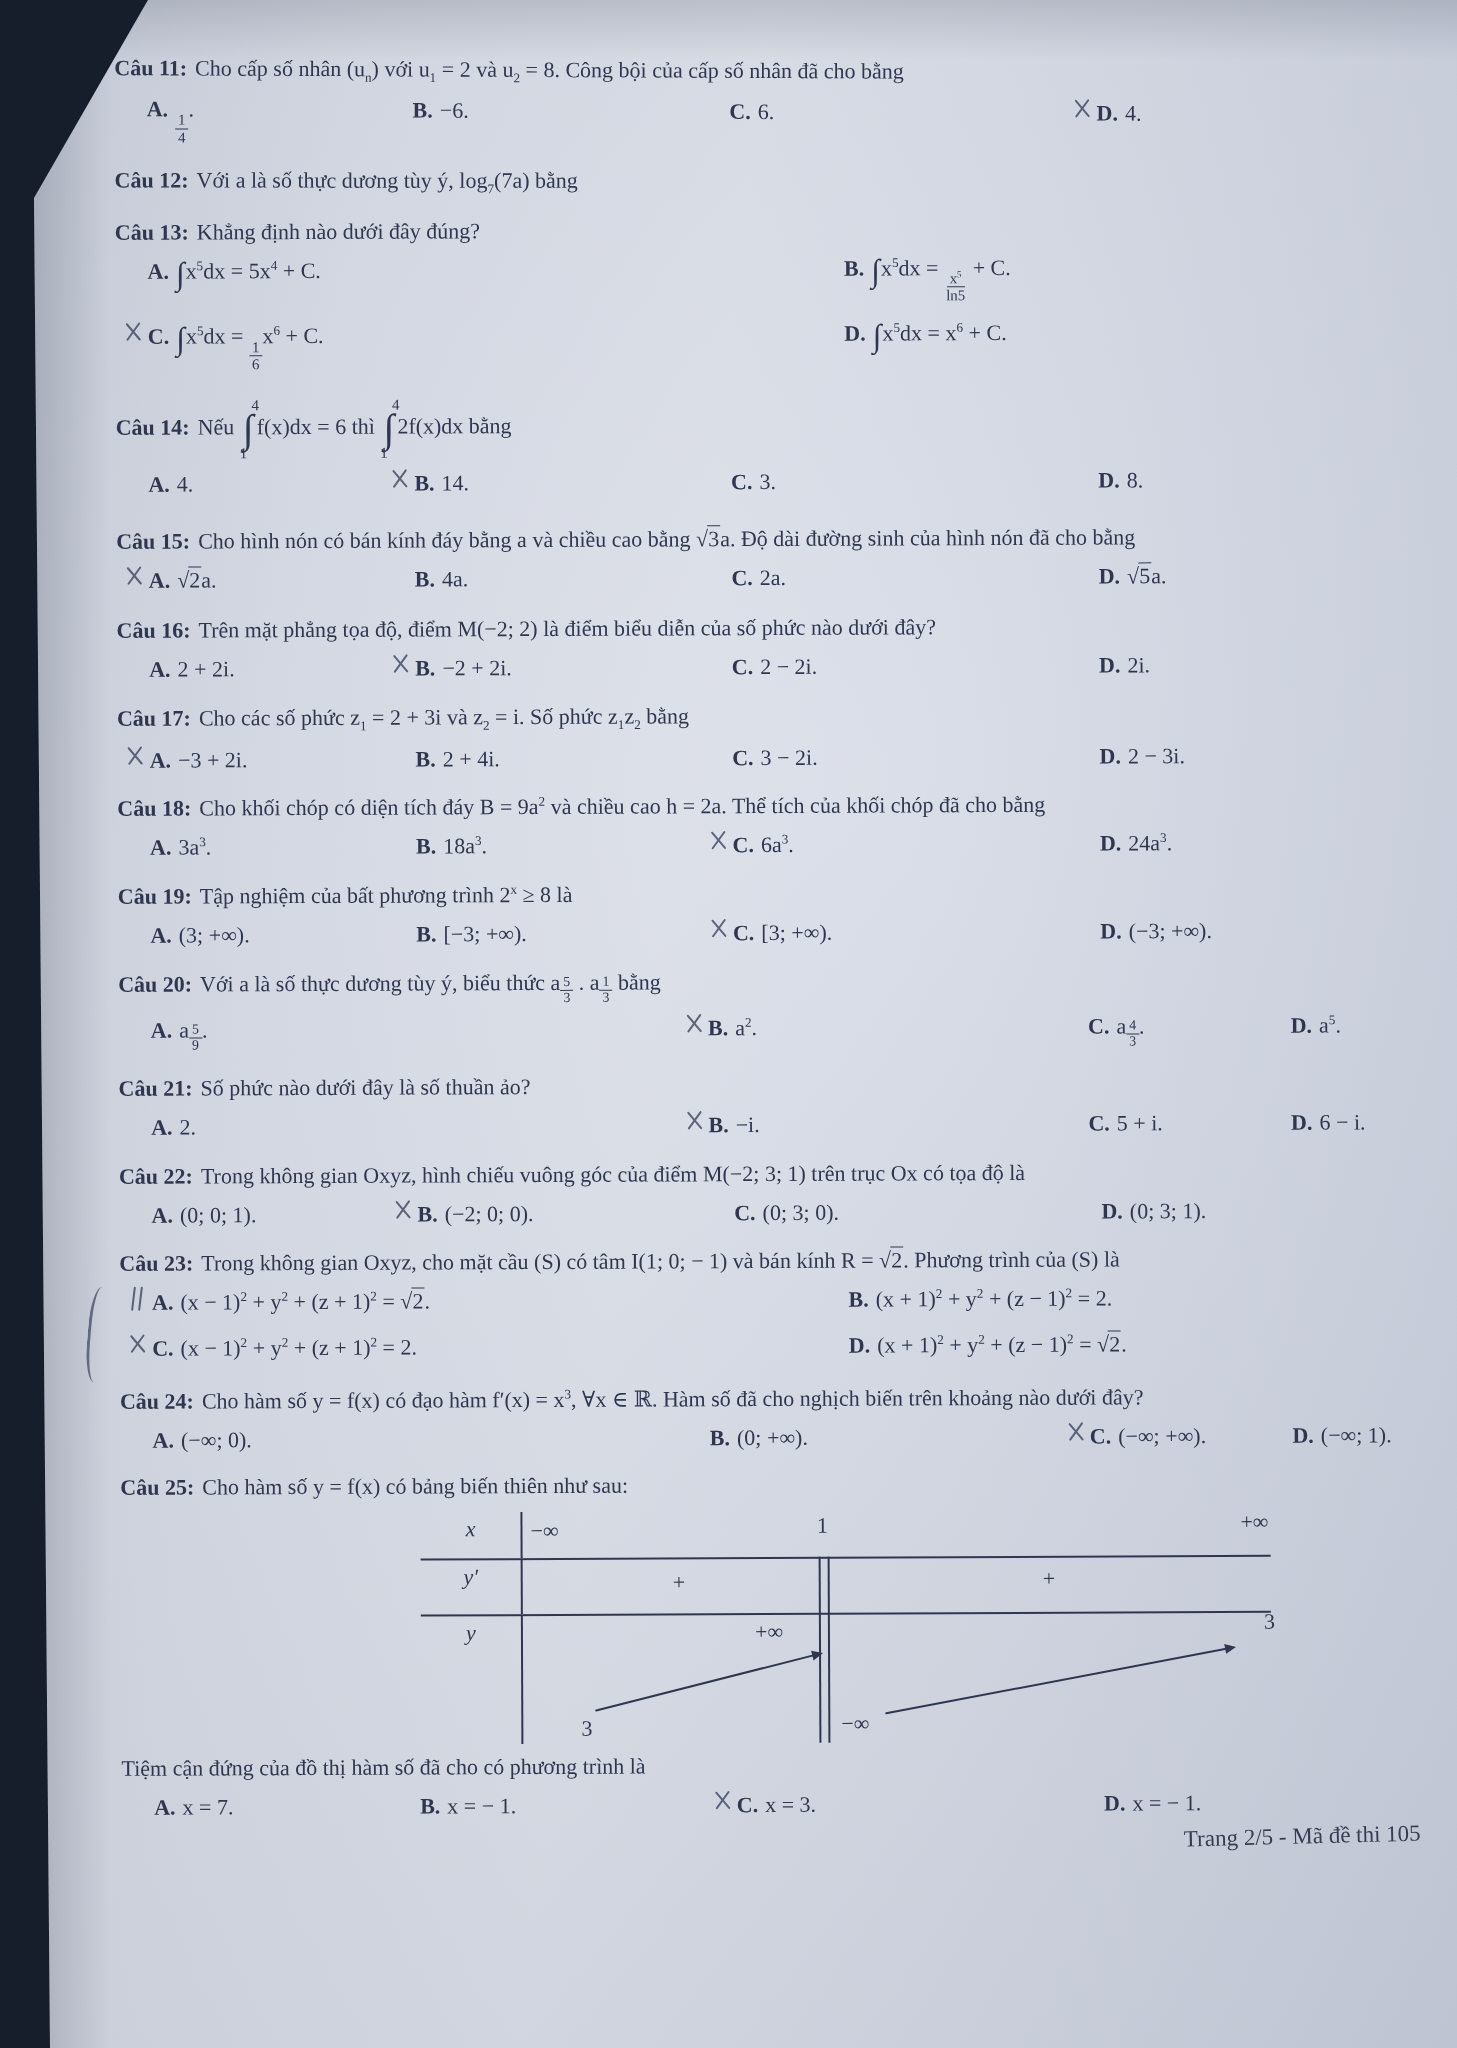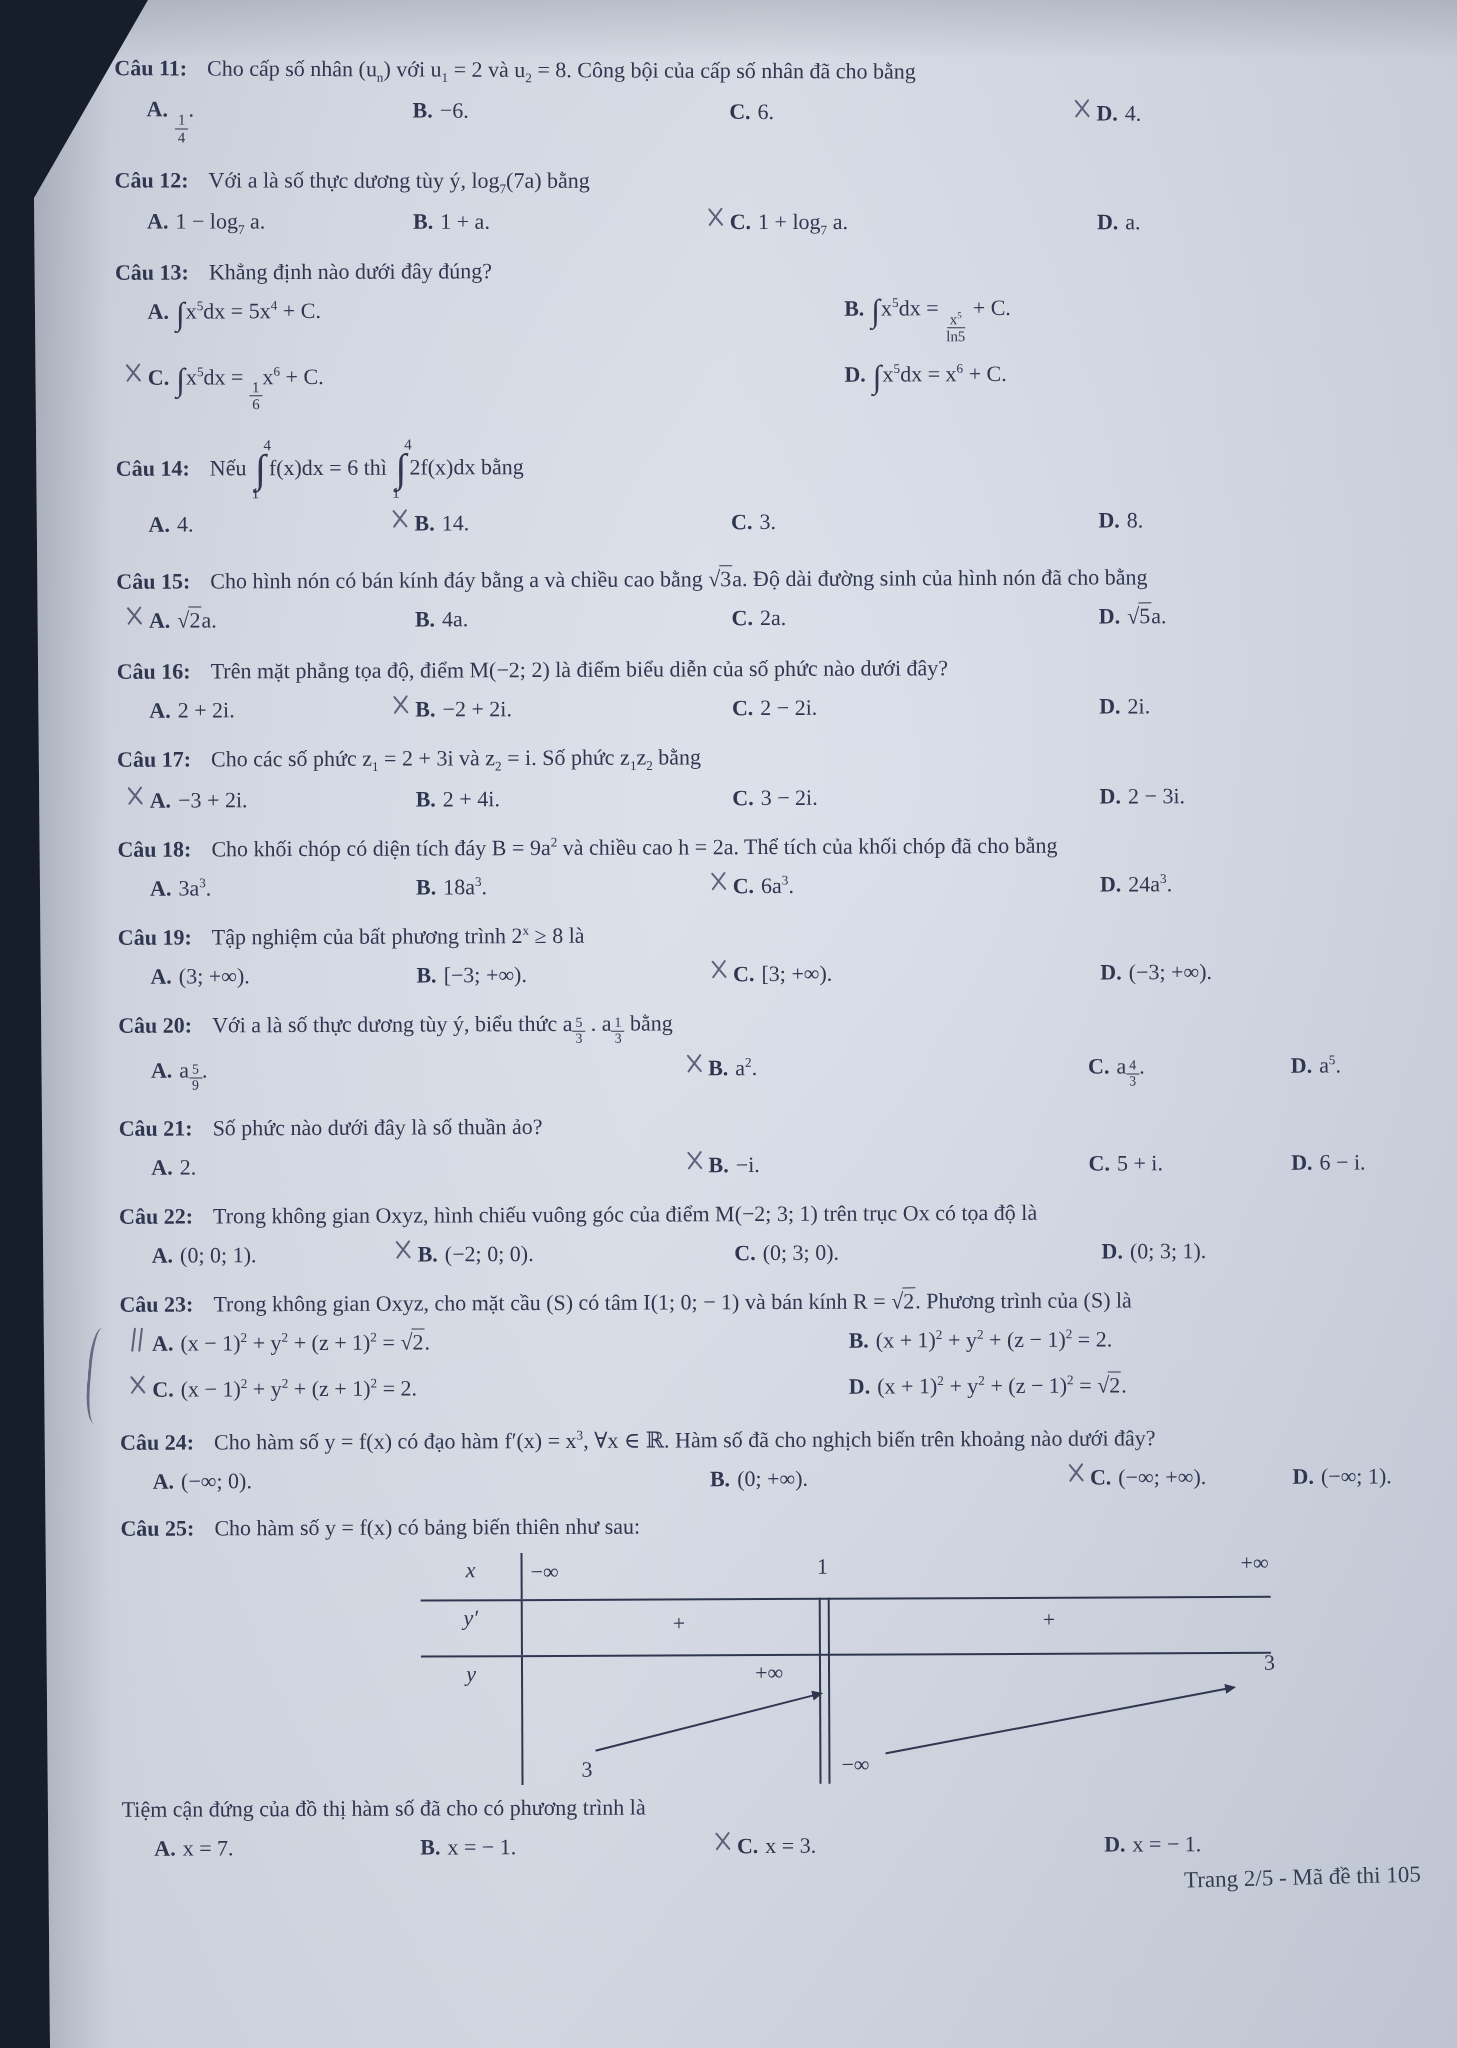--- a/index.html
+++ b/index.html
@@ -22,21 +22,21 @@
       linear-gradient(180deg,rgba(27,33,48,.15),rgba(27,33,48,0) 60px),
       radial-gradient(120% 90% at 60% 38%,rgba(255,255,255,.10),rgba(10,14,24,.07));
   }
   .content{
     position:absolute;left:118px;right:40px;top:54px;
     font-size:22px;transform:rotate(-.25deg);
   }
   
   .q{margin-bottom:22px;}
   .q-head{line-height:1.5;}
-  .q-label{font-weight:700;margin-right:20px;}
+  .q-label{font-weight:700;margin-right:8px;}
   .q-post{line-height:1.5;margin-top:6px;}
   .opts{display:grid;margin-top:7px;align-items:start;}
   .row4 .opts{grid-template-columns:21% 25% 29% auto;padding-left:2.5%;}
   .row4b .opts{grid-template-columns:44% 30% 16% auto;padding-left:2.5%;}
   .grid2 .opts{grid-template-columns:55% auto;padding-left:2.5%;row-gap:14px;}
   .opt{position:relative;padding-right:8px;line-height:1.45;}
   .okey{font-weight:700;margin-right:7px;}
   
   .q-cau-11{margin-bottom:16px;transform:rotate(.5deg);}
   .q-cau-12{margin-bottom:14px;transform:rotate(.3deg);}
@@ -127,26 +127,20 @@
             <div class="opt"><b class="okey">C.</b><span class="oval">6.</span></div>
             <div class="opt"><span class="mark x"></span><b class="okey">D.</b><span class="oval">4.</span></div>
           </div>
   </section>
 
   <section class="q row4 q-cau-12">
     <div class="q-head">
       <b class="q-label">Câu 12:</b><span class="q-text">Với a là số thực dương tùy ý, log<sub>7</sub>(7a) bằng</span>
     </div>
 
-    <div class="opts">
-            <div class="opt"><b class="okey">A.</b><span class="oval">1 − log<sub>7</sub> a.</span></div>
-            <div class="opt"><b class="okey">B.</b><span class="oval">1 + a.</span></div>
-            <div class="opt"><span class="mark x"></span><b class="okey">C.</b><span class="oval">1 + log<sub>7</sub> a.</span></div>
-            <div class="opt"><b class="okey">D.</b><span class="oval">a.</span></div>
-          </div>
   </section>
 
   <section class="q grid2 q-cau-13">
     <div class="q-head">
       <b class="q-label">Câu 13:</b><span class="q-text">Khẳng định nào dưới đây đúng?</span>
     </div>
 
     <div class="opts">
             <div class="opt"><b class="okey">A.</b><span class="oval"><span class="ints">∫</span>x<sup>5</sup>dx = 5x<sup>4</sup> + C.</span></div>
             <div class="opt"><b class="okey">B.</b><span class="oval"><span class="ints">∫</span>x<sup>5</sup>dx = <span class="frac">

